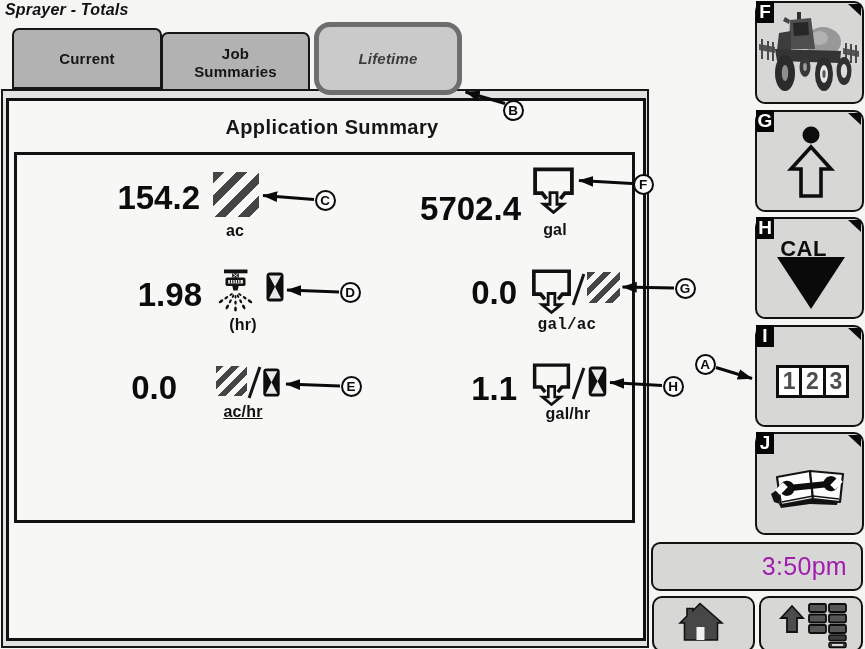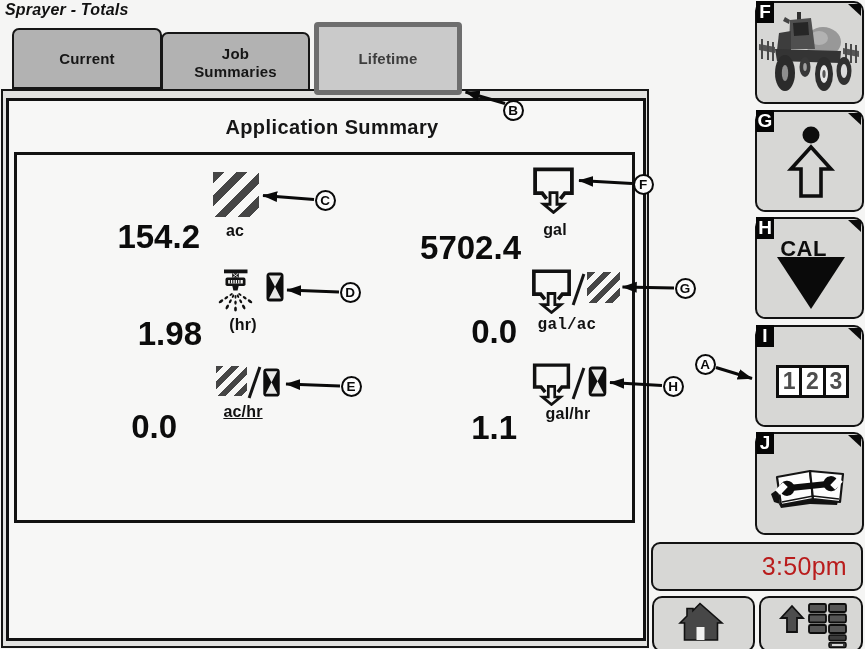--- a/index.html
+++ b/index.html
@@ -24,22 +24,22 @@
     border-radius:7px 7px 0 0;
     display:flex;align-items:center;justify-content:center;text-align:center;
     font-size:15px;font-weight:bold;color:#161616;line-height:18px;
     letter-spacing:0.2px;
   }
   .tab-current{left:12px;top:28px;width:150px;height:61px;}
   .tab-job{left:161px;top:32px;width:149px;height:61px;}
   .tab-job .tab-label{width:100px;}
   .tab-lifetime{
     left:314px;top:22px;width:148px;height:73px;
-    background:#cacaca;border:5px solid #6e6e6e;border-radius:4px;
-    color:#3d3d3d;z-index:5;
+    background:#cacaca;border:5px solid #6e6e6e;border-radius:16px;
+    color:#3d3d3d;z-index:5;font-style:italic;
   }
 
   
   .outer-frame{
     left:1px;top:89px;width:648px;height:559px;box-sizing:border-box;
     border:2px solid #161616;background:#e2e2e0;
   }
   .panel{
     left:6px;top:98px;width:640px;height:543px;box-sizing:border-box;
     border:3px solid #121212;background:#f7f7f6;
@@ -49,21 +49,21 @@
     font-size:20px;color:#161616;letter-spacing:0.4px;font-weight:bold;
   }
   .stats-box{
     left:14px;top:152px;width:621px;height:371px;box-sizing:border-box;
     border:3px solid #121212;
   }
 
   
   .stat-value{
     font-size:33px;font-weight:bold;color:#0c0c0c;line-height:33px;
-    width:170px;text-align:right;letter-spacing:0px;margin-top:39px;
+    width:170px;text-align:right;letter-spacing:0px;
   }
   .stat-unit{
     font-size:16px;font-weight:bold;color:#111;width:140px;text-align:center;
     letter-spacing:0.2px;
   }
   .hatch-big{
     width:46px;height:45px;
     background:repeating-linear-gradient(135deg,#454545 0 8.2px,#f7f7f6 8.2px 16.4px);
   }
   .hatch-small-1{
@@ -111,21 +111,21 @@
   .cal-label{
     position:absolute;left:0;right:12px;top:17px;text-align:center;
     font-size:22px;font-weight:bold;color:#0d0d0d;letter-spacing:0.5px;
   }
 
   
   .time-display{
     left:651px;top:542px;width:212px;height:49px;box-sizing:border-box;
     background:#d7d7d5;border:2.6px solid #121212;border-radius:9px;
     display:flex;align-items:center;justify-content:flex-end;
-    font-size:25px;color:#b91c1c;padding-right:14px;letter-spacing:0.3px;
+    font-size:25px;color:#a21caf;padding-right:14px;letter-spacing:0.3px;
   }
   .home-btn{
     left:652px;top:596px;width:103px;height:56px;box-sizing:border-box;
     background:#d7d7d5;border:2.6px solid #121212;border-radius:10px;
   }
   .menu-btn{
     left:759px;top:596px;width:104px;height:56px;box-sizing:border-box;
     background:#d7d7d5;border:2.6px solid #121212;border-radius:10px;
   }
 </style>

